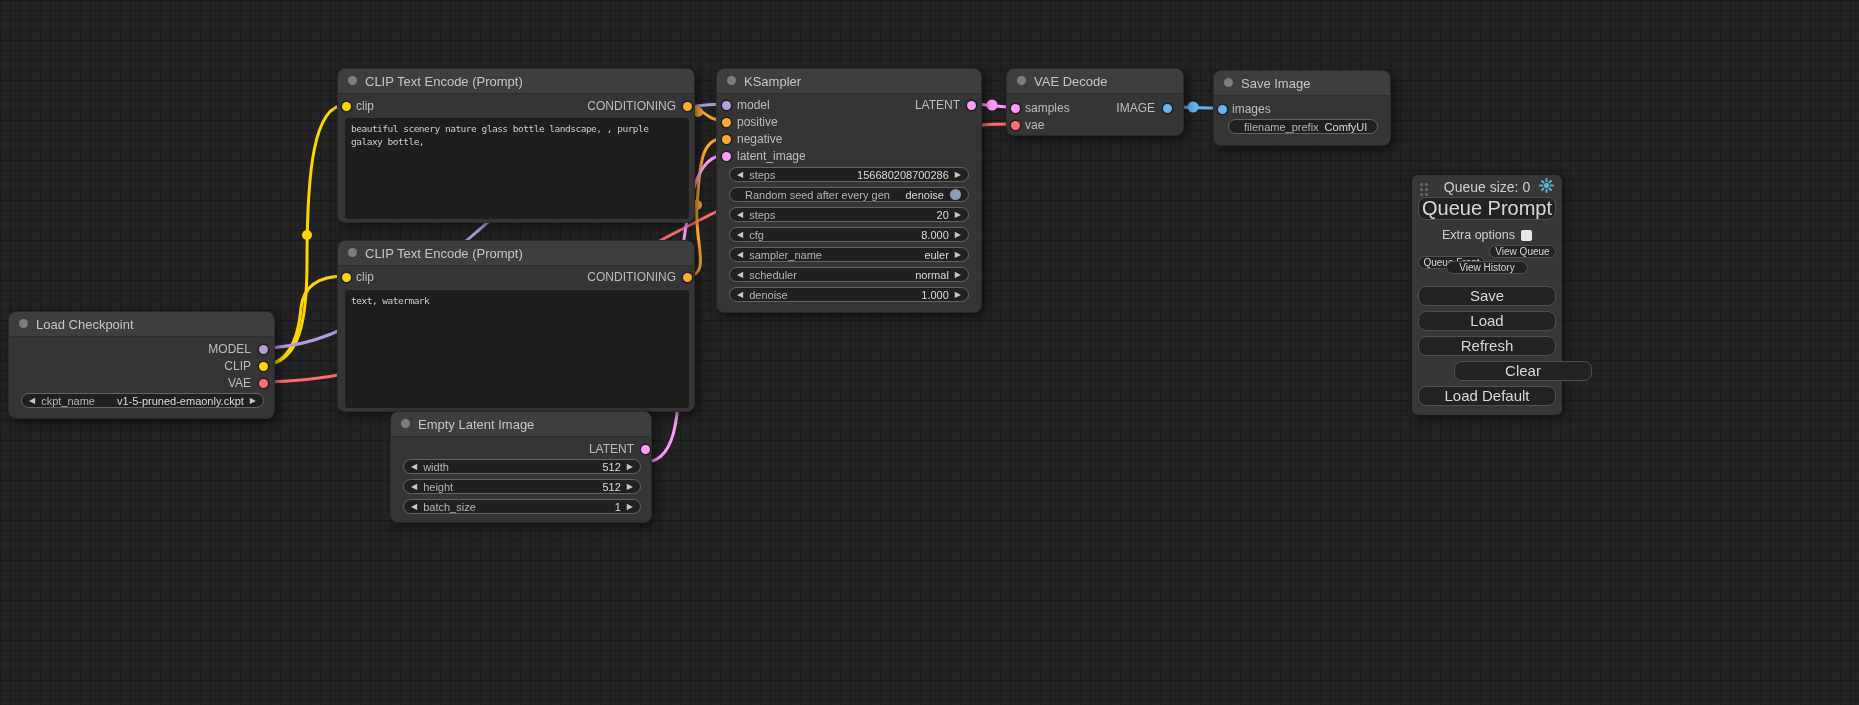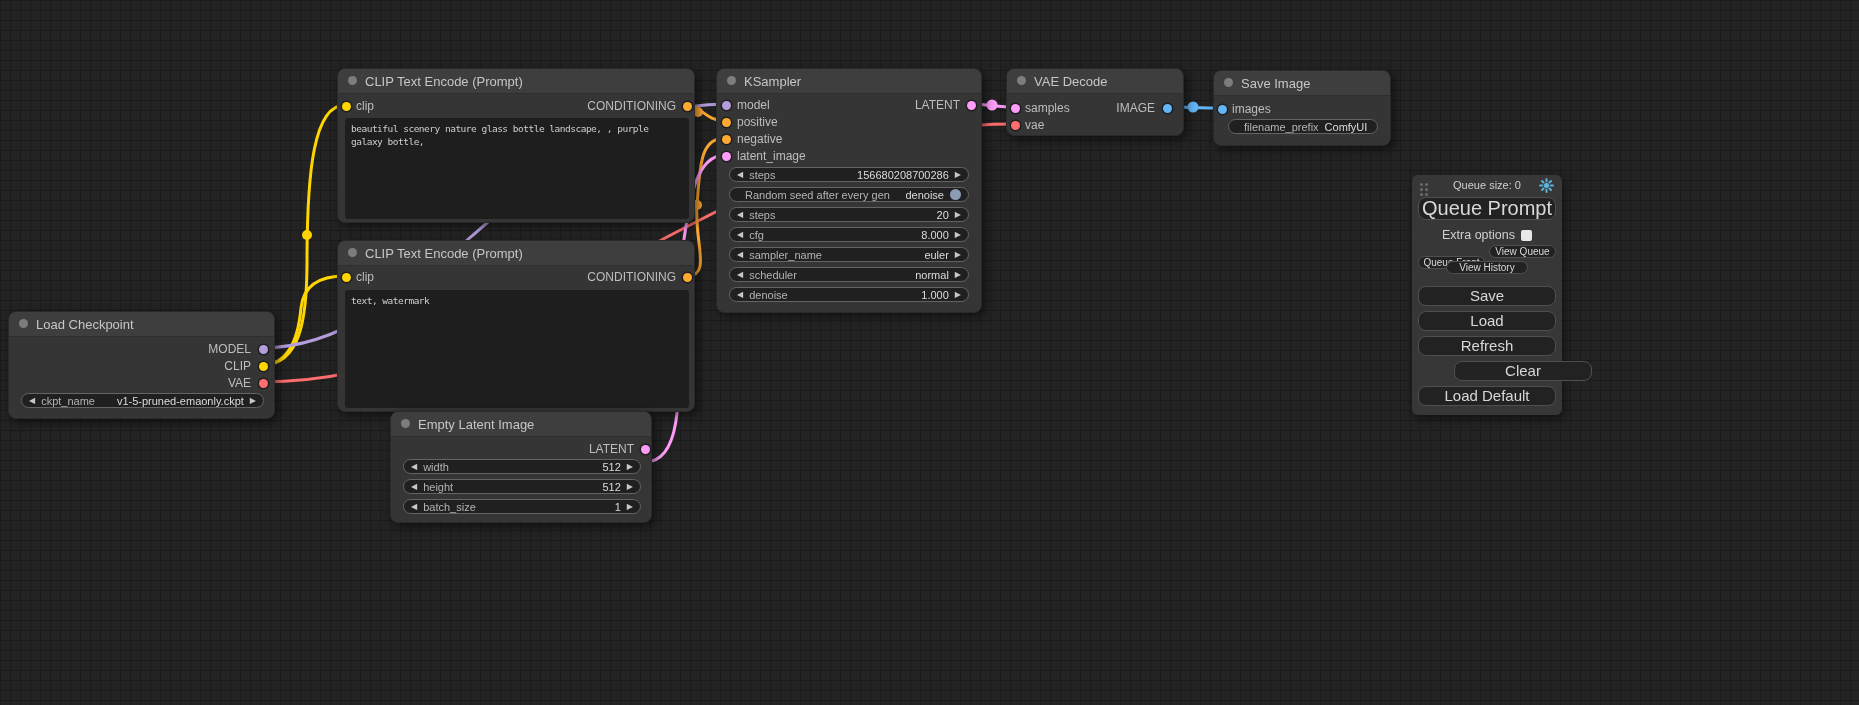--- a/index.html
+++ b/index.html
@@ -43,21 +43,21 @@
     position:absolute;background:#1e1e1e;border-radius:3px;
     font-family:"DejaVu Sans Mono",monospace;font-size:9.5px;letter-spacing:-0.5px;
     color:#cfcfcf;padding:5px 6px;box-sizing:border-box;line-height:1.35;
     overflow:hidden;white-space:pre-wrap;word-break:break-word;
   }
   
   #queue-panel{
     position:absolute;left:1412px;top:175px;width:150px;height:240px;z-index:3;
     background:#373737;border-radius:6px;box-shadow:2px 3px 10px rgba(0,0,0,.5);
   }
-  .qheader{position:absolute;left:0;right:0;top:4px;text-align:center;font-size:11px;color:#cfcfcf;}
+  .qheader{position:absolute;left:0;right:0;top:4px;text-align:center;font-size:14px;color:#cfcfcf;}
   .qhandle{position:absolute;left:8px;top:8px;width:3px;height:3px;border-radius:50%;background:#6a6a6a;
     box-shadow:5px 0 0 #6a6a6a,0 5px 0 #6a6a6a,5px 5px 0 #6a6a6a,0 10px 0 #6a6a6a,5px 10px 0 #6a6a6a;}
   .qgear{position:absolute;right:8px;top:3px;}
   .qbtn{
     position:absolute;left:6px;width:138px;background:#222;border:1px solid #4f4f4f;
     border-radius:8px;color:#d8d8d8;text-align:center;box-sizing:border-box;
   }
   .qbtn.big{height:20px;font-size:15px;line-height:18px;text-align:center;}
   .qbtn.prompt{top:22px;height:23px;font-size:20px;line-height:21px;}
   .qbtn.small{border-radius:10px;font-size:10px;height:13px;line-height:11px;}

